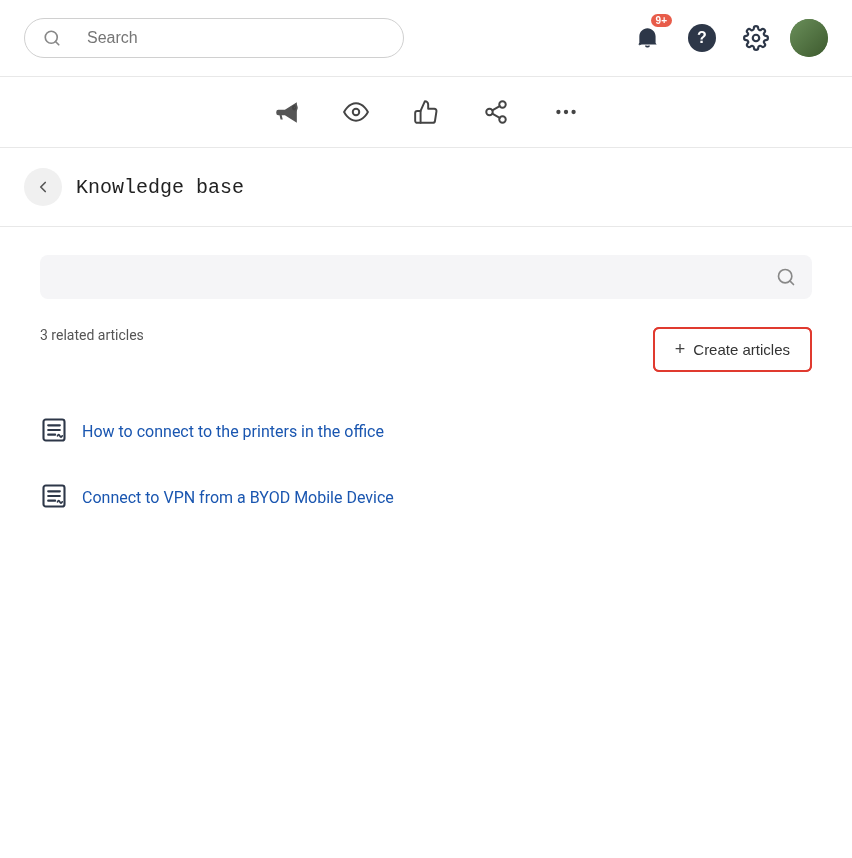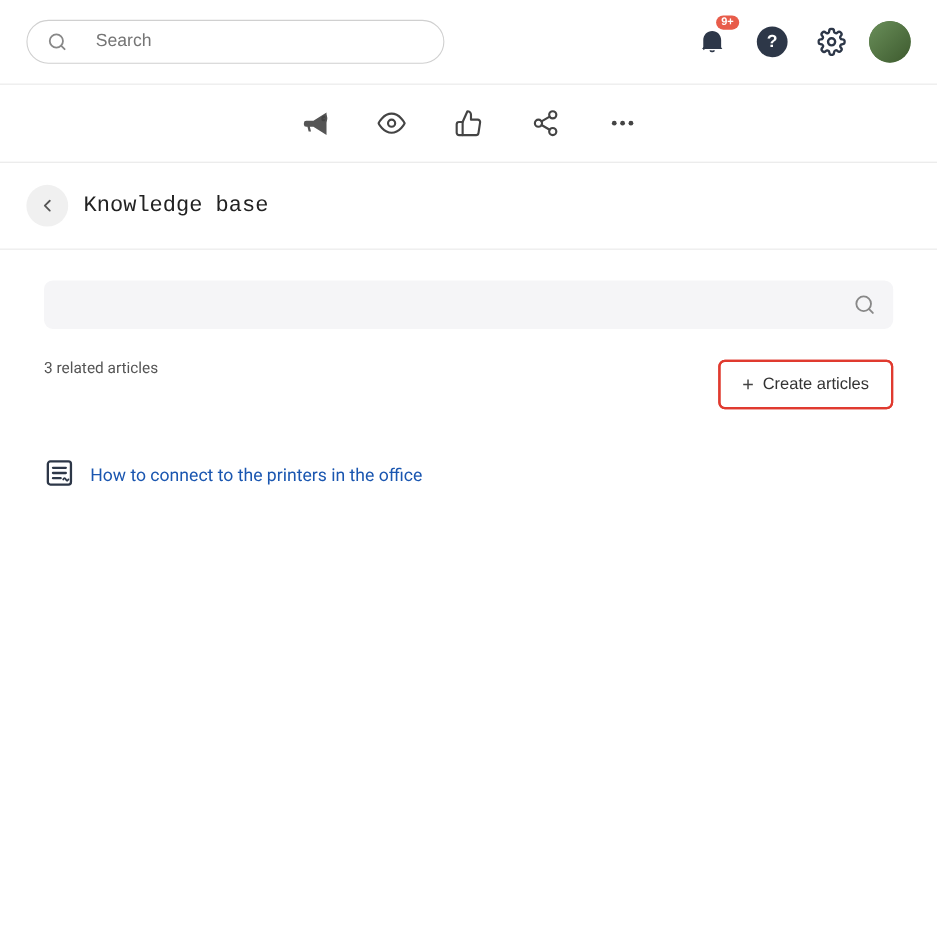--- a/index.html
+++ b/index.html
@@ -351,16 +351,26 @@
       <svg class="article-icon" width="28" height="28" viewBox="0 0 24 24" fill="none" stroke="#2d3748" stroke-width="1.8" stroke-linecap="round" stroke-linejoin="round">
         <rect x="3" y="3" width="18" height="18" rx="2" ry="2"></rect>
         <line x1="7" y1="8" x2="17" y2="8"></line>
         <line x1="7" y1="12" x2="17" y2="12"></line>
         <line x1="7" y1="16" x2="13" y2="16"></line>
         <path d="M15 17 Q16 15 17 17 Q18 19 19 17" stroke="#2d3748" stroke-width="1.5" fill="none"></path>
       </svg>
       <span class="article-link">How to connect to the printers in the office</span>
     </a>
 
+    <a class="article-item" href="#">
+      <svg class="article-icon" width="28" height="28" viewBox="0 0 24 24" fill="none" stroke="#2d3748" stroke-width="1.8" stroke-linecap="round" stroke-linejoin="round">
+        <rect x="3" y="3" width="18" height="18" rx="2" ry="2"></rect>
+        <line x1="7" y1="8" x2="17" y2="8"></line>
+        <line x1="7" y1="12" x2="17" y2="12"></line>
+        <line x1="7" y1="16" x2="13" y2="16"></line>
+        <path d="M15 17 Q16 15 17 17 Q18 19 19 17" stroke="#2d3748" stroke-width="1.5" fill="none"></path>
+      </svg>
+      <span class="article-link">Connect to VPN from a BYOD Mobile Device</span>
+    </a>
 
 
   </div>
 </div>
 
 </body></html>

